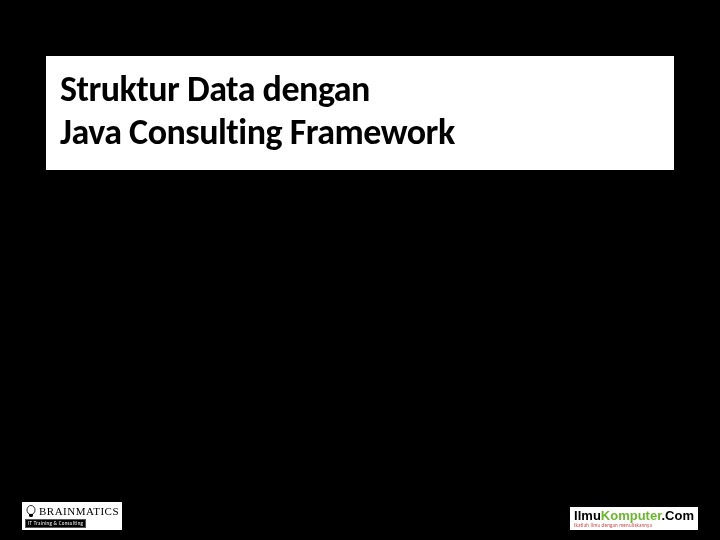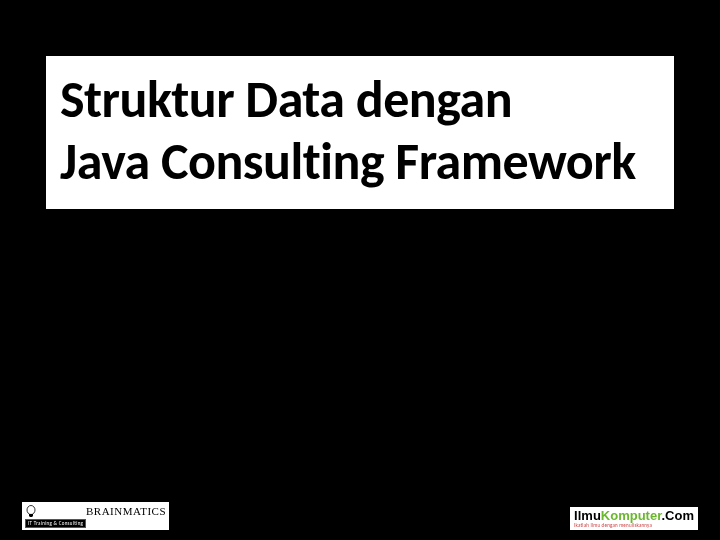--- a/index.html
+++ b/index.html
@@ -18,21 +18,21 @@
     .title-box {
       position: absolute;
       top: 56px;
       left: 46px;
       right: 46px;
       background: #fff;
       padding: 12px 14px 16px 14px;
     }
     .title-line {
       color: #000;
-      font-size: 52px;
+      font-size: 36px;
       font-weight: 700;
       line-height: 1.2;
       letter-spacing: -0.5px;
     }
     .footer {
       position: absolute;
       bottom: 10px;
       left: 0;
       right: 0;
       height: 38px;
@@ -59,21 +59,20 @@
     .bulb-icon svg {
       width: 100%;
       height: 100%;
     }
     .brainmatics-text {
       font-family: Georgia, serif;
       font-size: 11px;
       font-weight: 400;
       letter-spacing: 0.5px;
       color: #fff;
-      margin-left: 47px;
     }
     .brainmatics-bar {
       background: #000;
       color: #fff;
       font-size: 5px;
       padding: 1px 2px;
       letter-spacing: 0.3px;
       border: 0.5px solid #555;
       line-height: 1;
     }

